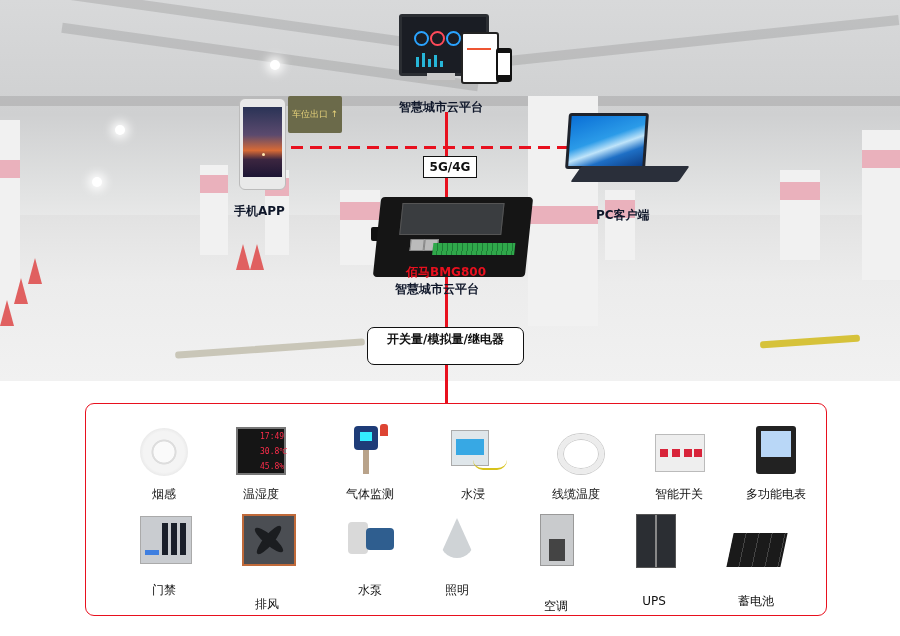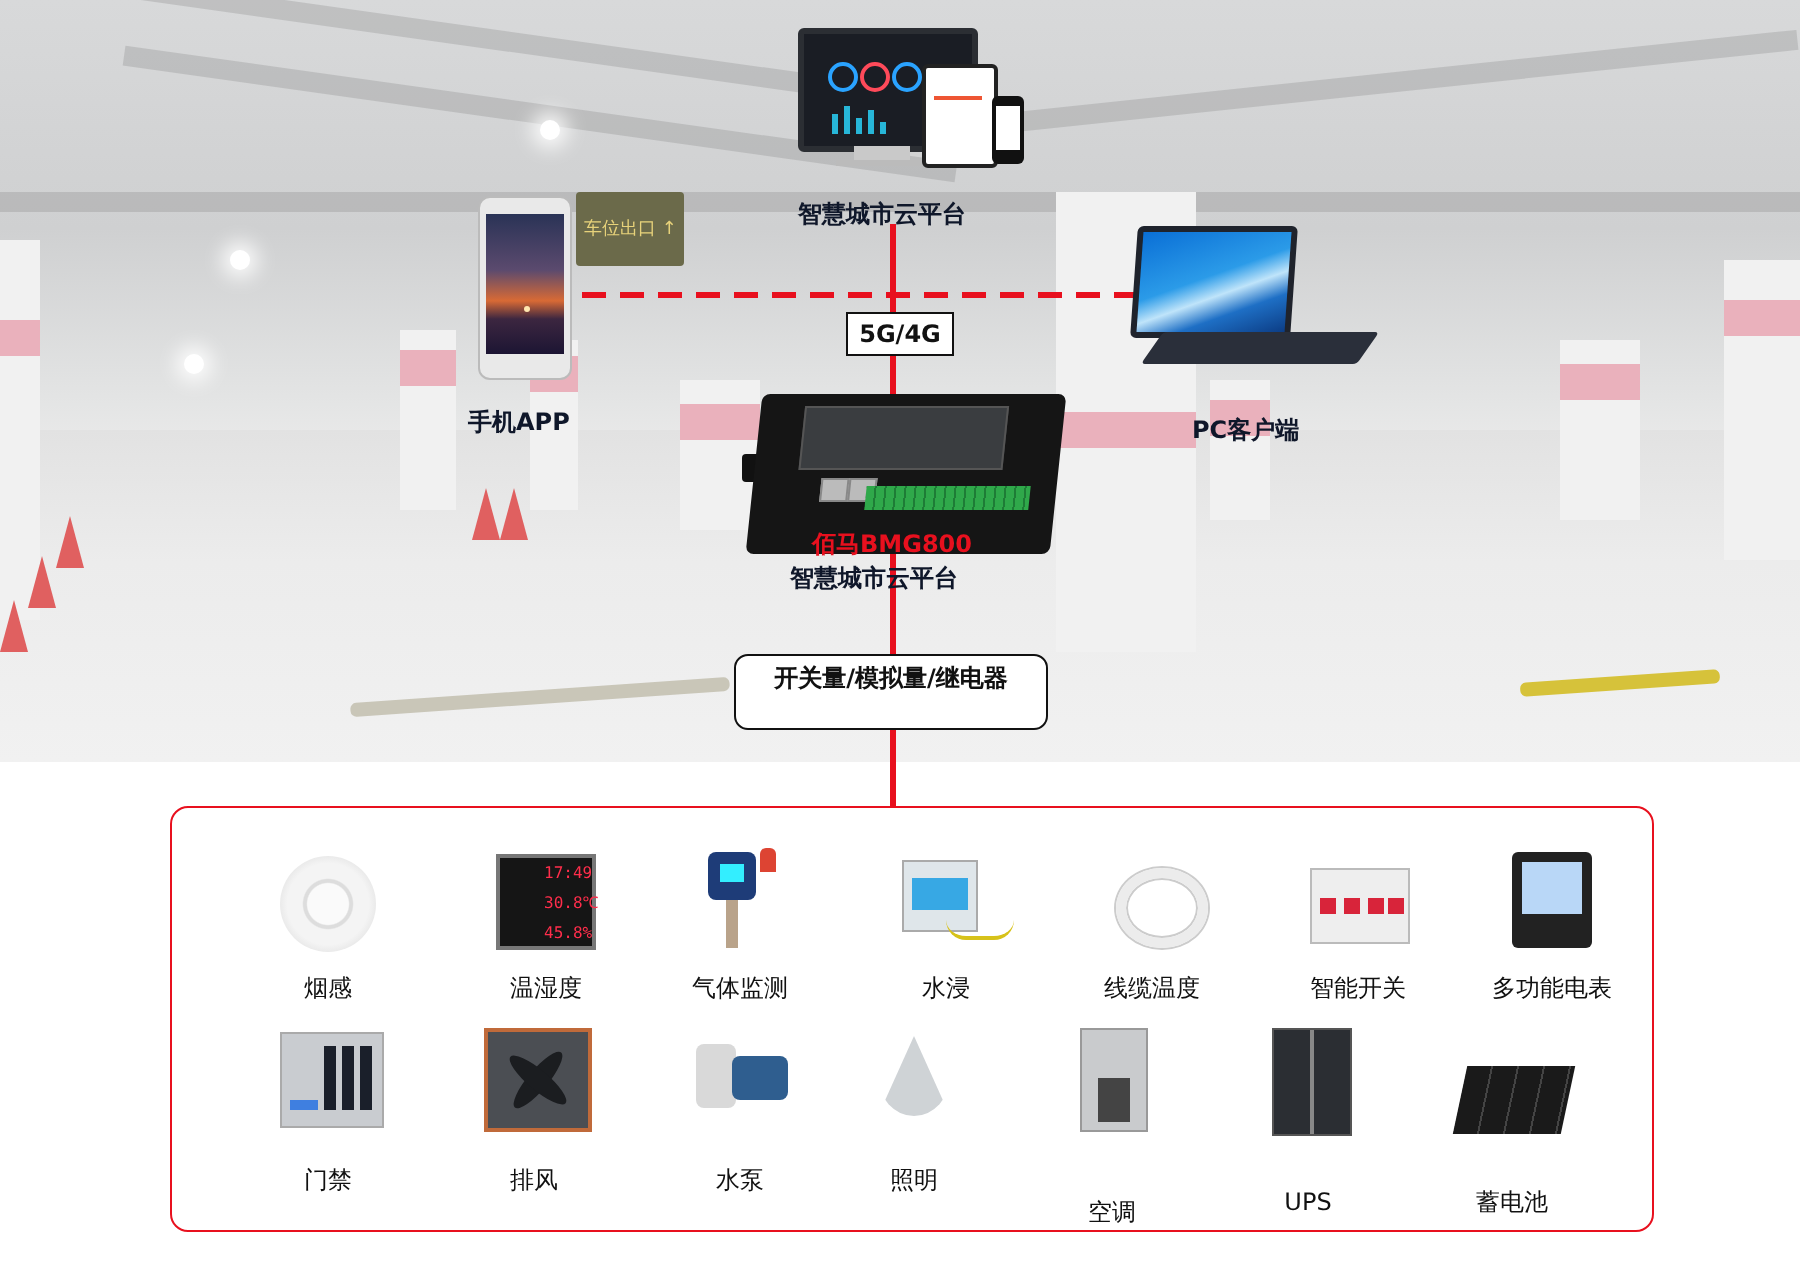--- a/index.html
+++ b/index.html
@@ -204,21 +204,21 @@
 </div>
 
 <div class="panel">
 
   <div class="dev" style="left:28px;top:20px;">
     <div class="ico">
         <div class="smoke"></div>
       </div>
     <div class="name">烟感</div>
   </div>
-  <div class="dev" style="left:137px;top:20px;">
+  <div class="dev" style="left:125px;top:20px;">
     <div class="ico">
       <div class="thd">
         <div>17:49</div>
         <div>30.8℃</div>
         <div>45.8%</div>
       </div>
     </div>
     <div class="name">温湿度</div>
   </div>
   <div class="dev" style="left:234px;top:20px;">
@@ -275,21 +275,21 @@
       </div>
     <div class="name" style="margin-top:14px;">门禁</div>
   </div>
   <div class="dev" style="left:131px;top:108px;">
     <div class="ico">
       <div class="fan">
         <div class="blade" style="transform:rotate(40deg);"></div>
         <div class="blade" style="transform:rotate(-50deg);"></div>
       </div>
     </div>
-    <div class="name" style="margin-top:14px;">排风</div>
+    <div class="name" style="margin-top:28px;">排风</div>
   </div>
   <div class="dev" style="left:234px;top:108px;">
     <div class="ico">
         <div class="pump-body"></div>
         <div class="pump-motor"></div>
       </div>
     <div class="name" style="margin-top:14px;">水泵</div>
   </div>
   <div class="dev" style="left:321px;top:108px;">
     <div class="ico">

